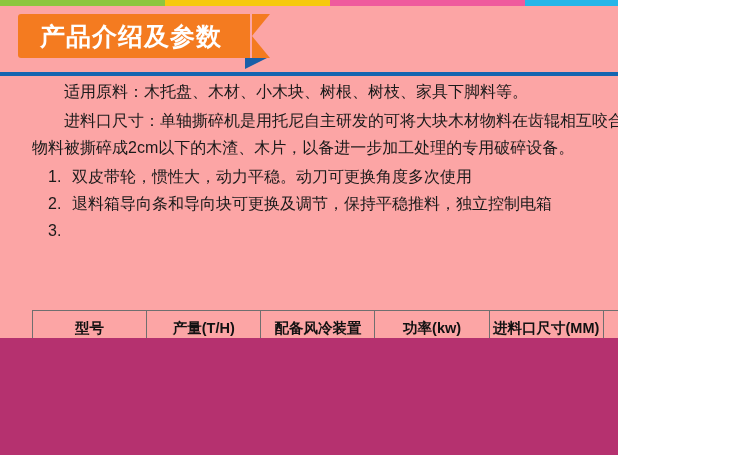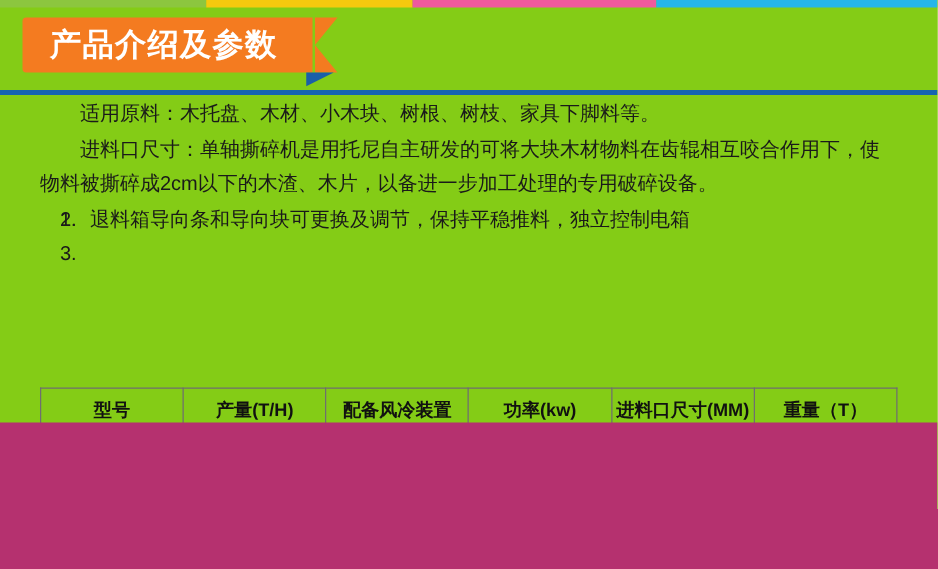--- a/index.html
+++ b/index.html
@@ -8,23 +8,23 @@
   }
   body {
     width: 750px;
     height: 455px;
     overflow: hidden;
     font-family: "Liberation Sans", "DejaVu Sans", sans-serif;
     background: #ffffff;
   }
   .page {
     position: relative;
-    width: 750px;
+    width: 618px;
     height: 455px;
-    background: #84cc16;
+    background: #fca5a5;
     overflow: hidden;
   }
   
   .topbar {
     position: absolute;
     top: 0; left: 0;
     width: 750px;
     height: 6px;
     display: flex;
   }
@@ -182,20 +182,21 @@
     <div class="header-ribbon"></div>
     <div class="header-underline"></div>
   </div>
 
   <div class="content">
     <p class="para para-block">适用原料：木托盘、木材、小木块、树根、树枝、家具下脚料等。</p>
     <p class="para para-block">进料口尺寸：单轴撕碎机是用托尼自主研发的可将大块木材物料在齿辊相互咬合作用下，使物料被撕碎成2cm以下的木渣、木片，以备进一步加工处理的专用破碎设备。</p>
     <ul class="feature-list">
       <li>
         <span class="num">1.</span>
+        <span>双皮带轮，惯性大，动力平稳。动刀可更换角度多次使用</span>
       </li>
       <li>
         <span class="num">2.</span>
         <span>退料箱导向条和导向块可更换及调节，保持平稳推料，独立控制电箱</span>
       </li>
       <li>
         <span class="num">3.</span>
       </li>
     </ul>
   </div>

